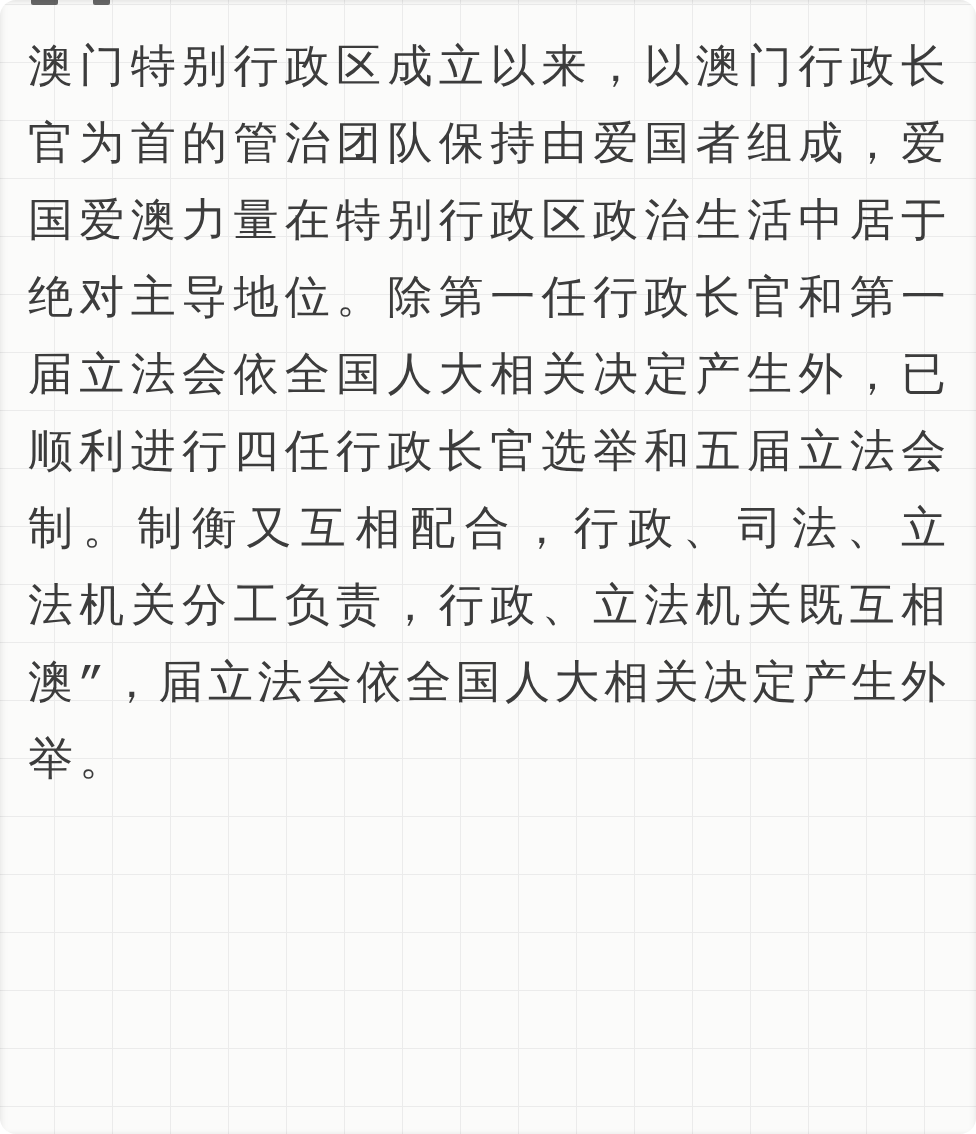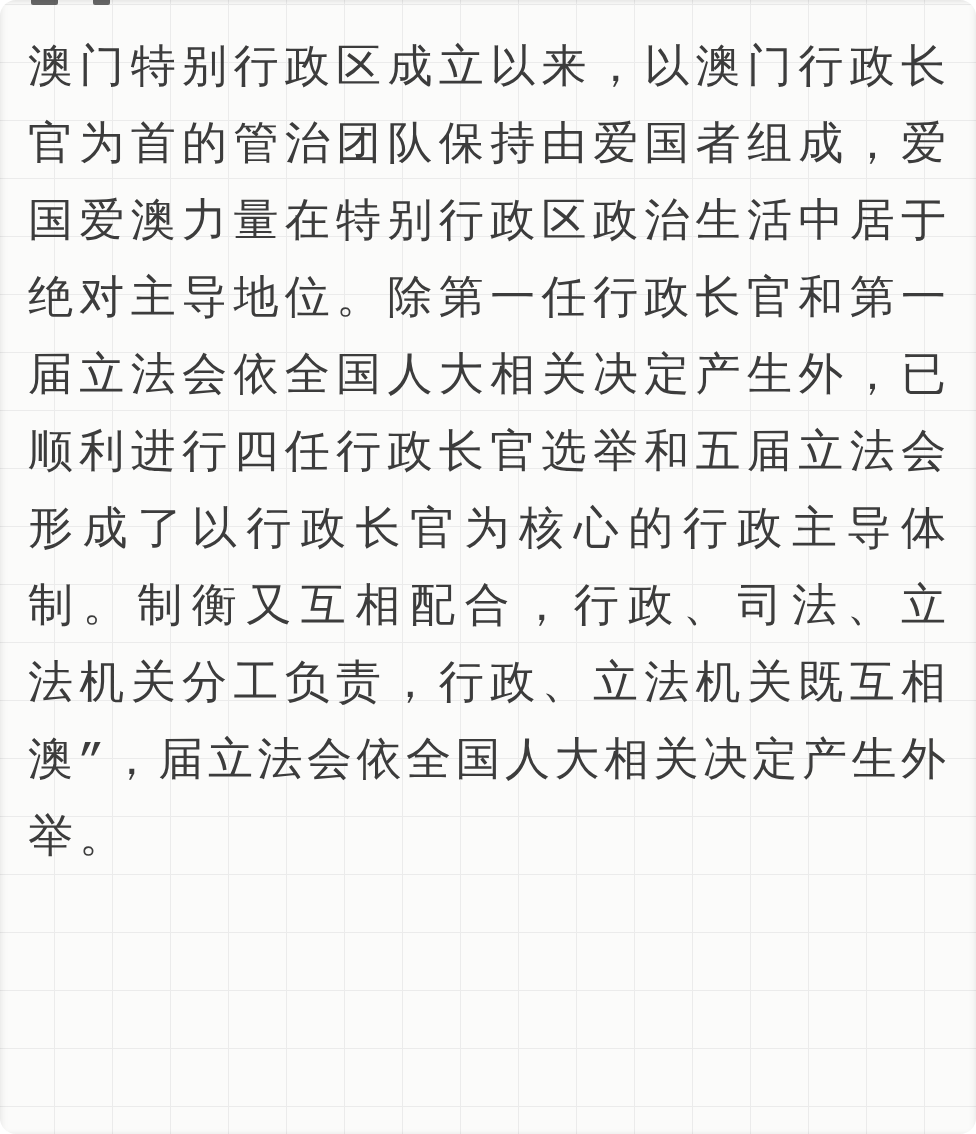--- a/index.html
+++ b/index.html
@@ -75,20 +75,19 @@
   <div class="remnant remnant-1"></div>
   <div class="remnant remnant-2"></div>
 
   <div class="text-block">
     <div class="line">澳门特别行政区成立以来，以澳门行政长</div>
     <div class="line">官为首的管治团队保持由爱国者组成，爱</div>
     <div class="line">国爱澳力量在特别行政区政治生活中居于</div>
     <div class="line">绝对主导地位。除第一任行政长官和第一</div>
     <div class="line">届立法会依全国人大相关决定产生外，已</div>
     <div class="line">顺利进行四任行政长官选举和五届立法会</div>
-    <div class="line">形成了以行政长官为核心的行政主导体</div>
     <div class="line">制。制衡又互相配合，行政、司法、立</div>
     <div class="line">法机关分工负责，行政、立法机关既互相</div>
     <div class="line">澳”，届立法会依全国人大相关决定产生外</div>
     <div class="line last">举。</div>
   </div>
 
 </div>
 
 </body></html>

